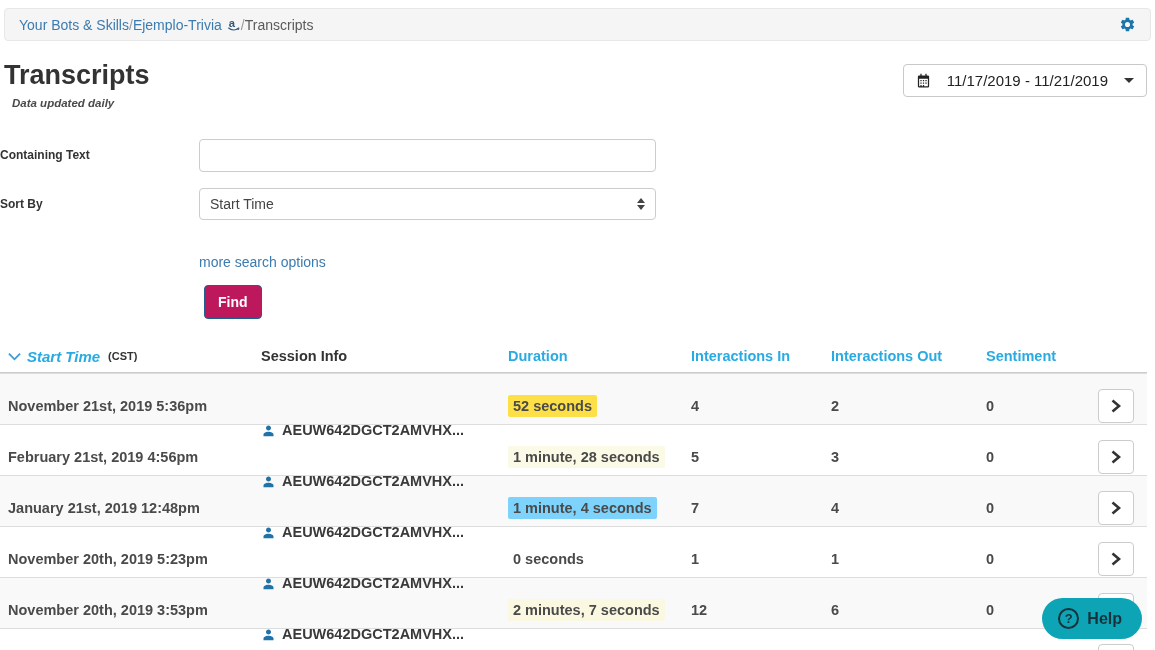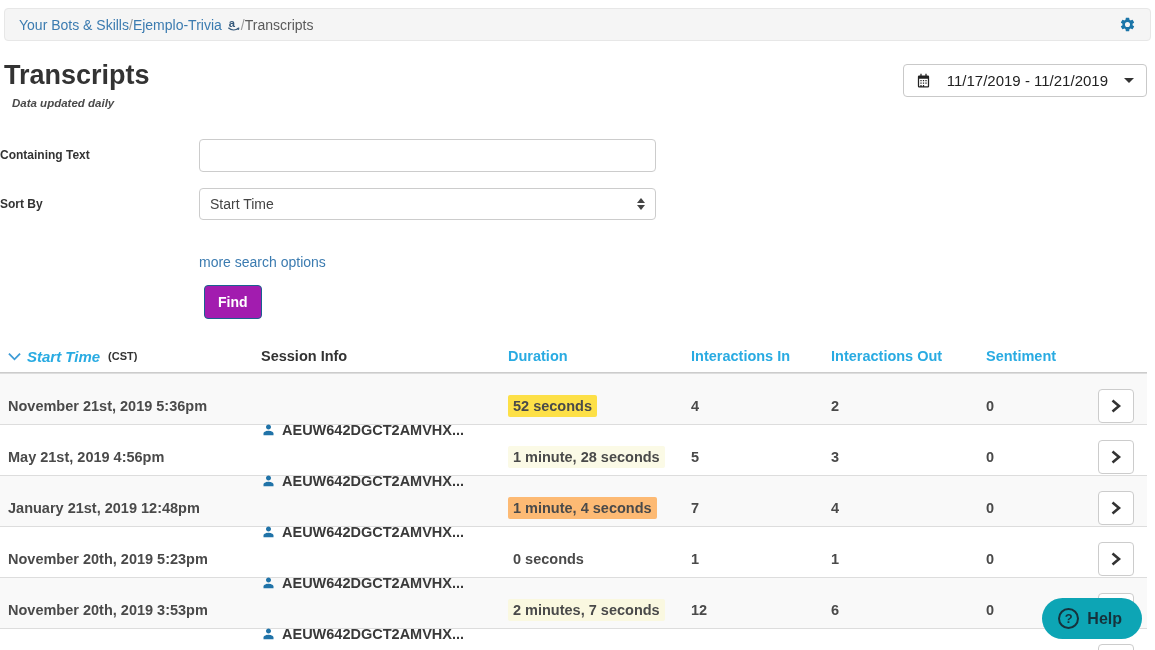--- a/index.html
+++ b/index.html
@@ -36,39 +36,39 @@
   .form-ctl { margin-left:32px; width:457px; }
   .text-input { width:457px; height:33px; border:1px solid #ccc; border-radius:4px;
                 padding:0 10px; font-size:14px; font-family:inherit; color:#333; }
   .select-box { width:457px; height:32px; border:1px solid #ccc; border-radius:4px;
                 display:flex; align-items:center; justify-content:space-between;
                 padding:0 10px; font-size:14px; color:#444; cursor:pointer; background:#fff; }
   .updown { display:flex; flex-direction:column; gap:2px; }
   .tri-up { width:0; height:0; border-left:4px solid transparent; border-right:4px solid transparent; border-bottom:5px solid #444; }
   .tri-dn { width:0; height:0; border-left:4px solid transparent; border-right:4px solid transparent; border-top:5px solid #444; }
   .more-link { margin:18px 0 0 199px; font-size:14px; color:#3b7bb0; cursor:pointer; display:inline-block; }
-  .find-btn { margin:14px 0 0 204px; background:#a21caf; color:#fff; border:1px solid #1a618f;
+  .find-btn { margin:14px 0 0 204px; background:#be185d; color:#fff; border:1px solid #1a618f;
               border-radius:4px; font-size:14px; font-weight:600; padding:8px 13px;
               cursor:pointer; font-family:inherit; display:inline-block; }
 
   
   .grid { width:1147px; margin-top:22px; }
   .grid-row { display:grid; grid-template-columns:253px 247px 183px 140px 155px 102px 1fr;
               align-items:center; }
   .grid-head { height:32px; border-bottom:1px solid #ccc; }
   .grid-head > div { font-size:14.5px; font-weight:700; padding-left:8px; }
   .h-sorted { color:#29abe2; font-weight:400; display:flex; align-items:center; gap:6px; padding-left:8px; cursor:pointer; }
   .h-sorted .stlabel { font-style:italic; font-size:15px; }
   .h-cst { color:#333; font-weight:700; font-size:11px; margin-left:2px; }
   .h-dark { color:#333; }
   .h-blue { color:#29abe2; cursor:pointer; }
   .body-row { height:51px; border-top:1px solid #ddd; font-size:14.5px; color:#4a4a4a;font-weight:bold; }
   .body-row:nth-child(odd) { background:#f9f9f9; }
   .body-row > div { padding-left:8px; }
-  .cell-session { display:flex; align-items:flex-start; gap:6px; color:#3a3a3a;margin-top:48px; }
+  .cell-session { display:flex; align-items:flex-end; gap:6px; color:#3a3a3a;margin-top:48px; }
   .dur-val { padding:3px 5px; border-radius:2px; }
   .row-btn { width:36px; height:34px; background:#fff; border:1px solid #ccc; border-radius:4px;
              display:flex; align-items:center; justify-content:center; cursor:pointer; margin-left:10px; }
 
   .chev-sort { display:block; }
 
   
   .help-btn { position:fixed; right:13px; bottom:11px; background:#0da5b5; border:none;
               border-radius:22px; height:41px; padding:0 20px 0 16px; display:flex;
               align-items:center; gap:8px; cursor:pointer; z-index:50; font-family:inherit; }
@@ -179,21 +179,21 @@
     <div>
       <div class="row-btn">
         <svg width="12" height="14" viewBox="0 0 12 14">
           <path d="M2.5 1.5 L9 7 L2.5 12.5" stroke="#333" stroke-width="2.6" fill="none"></path>
         </svg>
       </div>
     </div>
   </div>
 
   <div class="grid-row body-row">
-    <div>May 21st, 2019 4:56pm</div>
+    <div>February 21st, 2019 4:56pm</div>
     <div class="cell-session">
       <span style="display:flex;">
         <svg width="15" height="15" viewBox="0 0 24 24" fill="#2073a8">
           <path d="M12 12c2.21 0 4-1.79 4-4s-1.79-4-4-4-4 1.79-4 4 1.79 4 4 4zm0 2c-2.67 0-8 1.34-8 4v3h16v-3c0-2.66-5.33-4-8-4z"></path>
         </svg>
       </span>
       <span>AEUW642DGCT2AMVHX...</span>
     </div>
     <div>
       <span class="dur-val" style="background: rgb(251, 250, 230);">1 minute, 28 seconds</span>
@@ -214,21 +214,21 @@
     <div>January 21st, 2019 12:48pm</div>
     <div class="cell-session">
       <span style="display:flex;">
         <svg width="15" height="15" viewBox="0 0 24 24" fill="#2073a8">
           <path d="M12 12c2.21 0 4-1.79 4-4s-1.79-4-4-4-4 1.79-4 4 1.79 4 4 4zm0 2c-2.67 0-8 1.34-8 4v3h16v-3c0-2.66-5.33-4-8-4z"></path>
         </svg>
       </span>
       <span>AEUW642DGCT2AMVHX...</span>
     </div>
     <div>
-      <span class="dur-val" style="background: #fdba74;">1 minute, 4 seconds</span>
+      <span class="dur-val" style="background: #7dd3fc;">1 minute, 4 seconds</span>
     </div>
     <div>7</div>
     <div>4</div>
     <div>0</div>
     <div>
       <div class="row-btn">
         <svg width="12" height="14" viewBox="0 0 12 14">
           <path d="M2.5 1.5 L9 7 L2.5 12.5" stroke="#333" stroke-width="2.6" fill="none"></path>
         </svg>
       </div>

